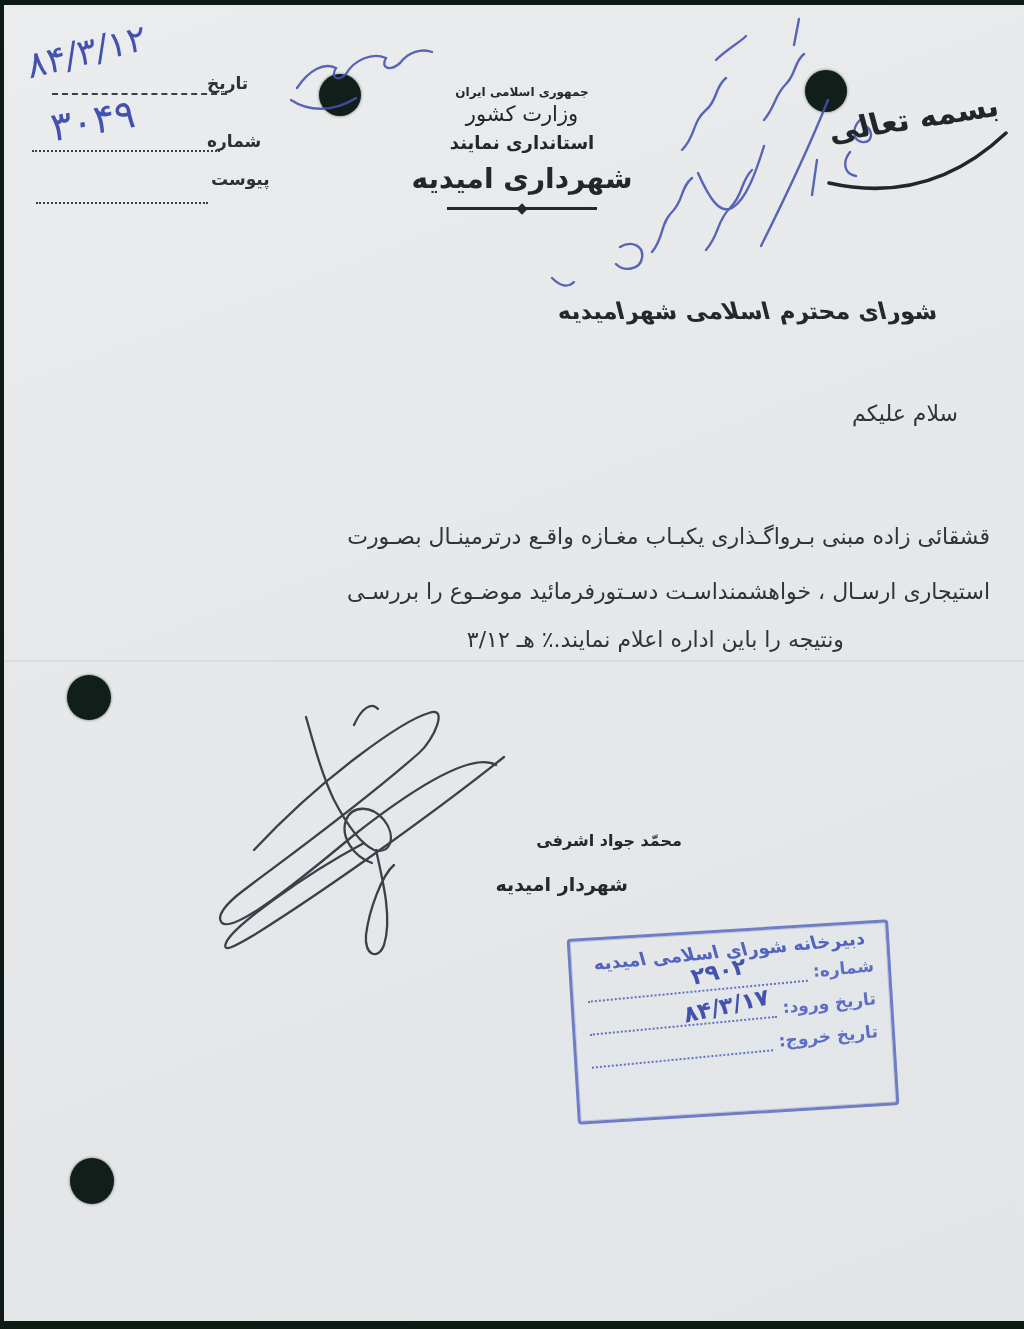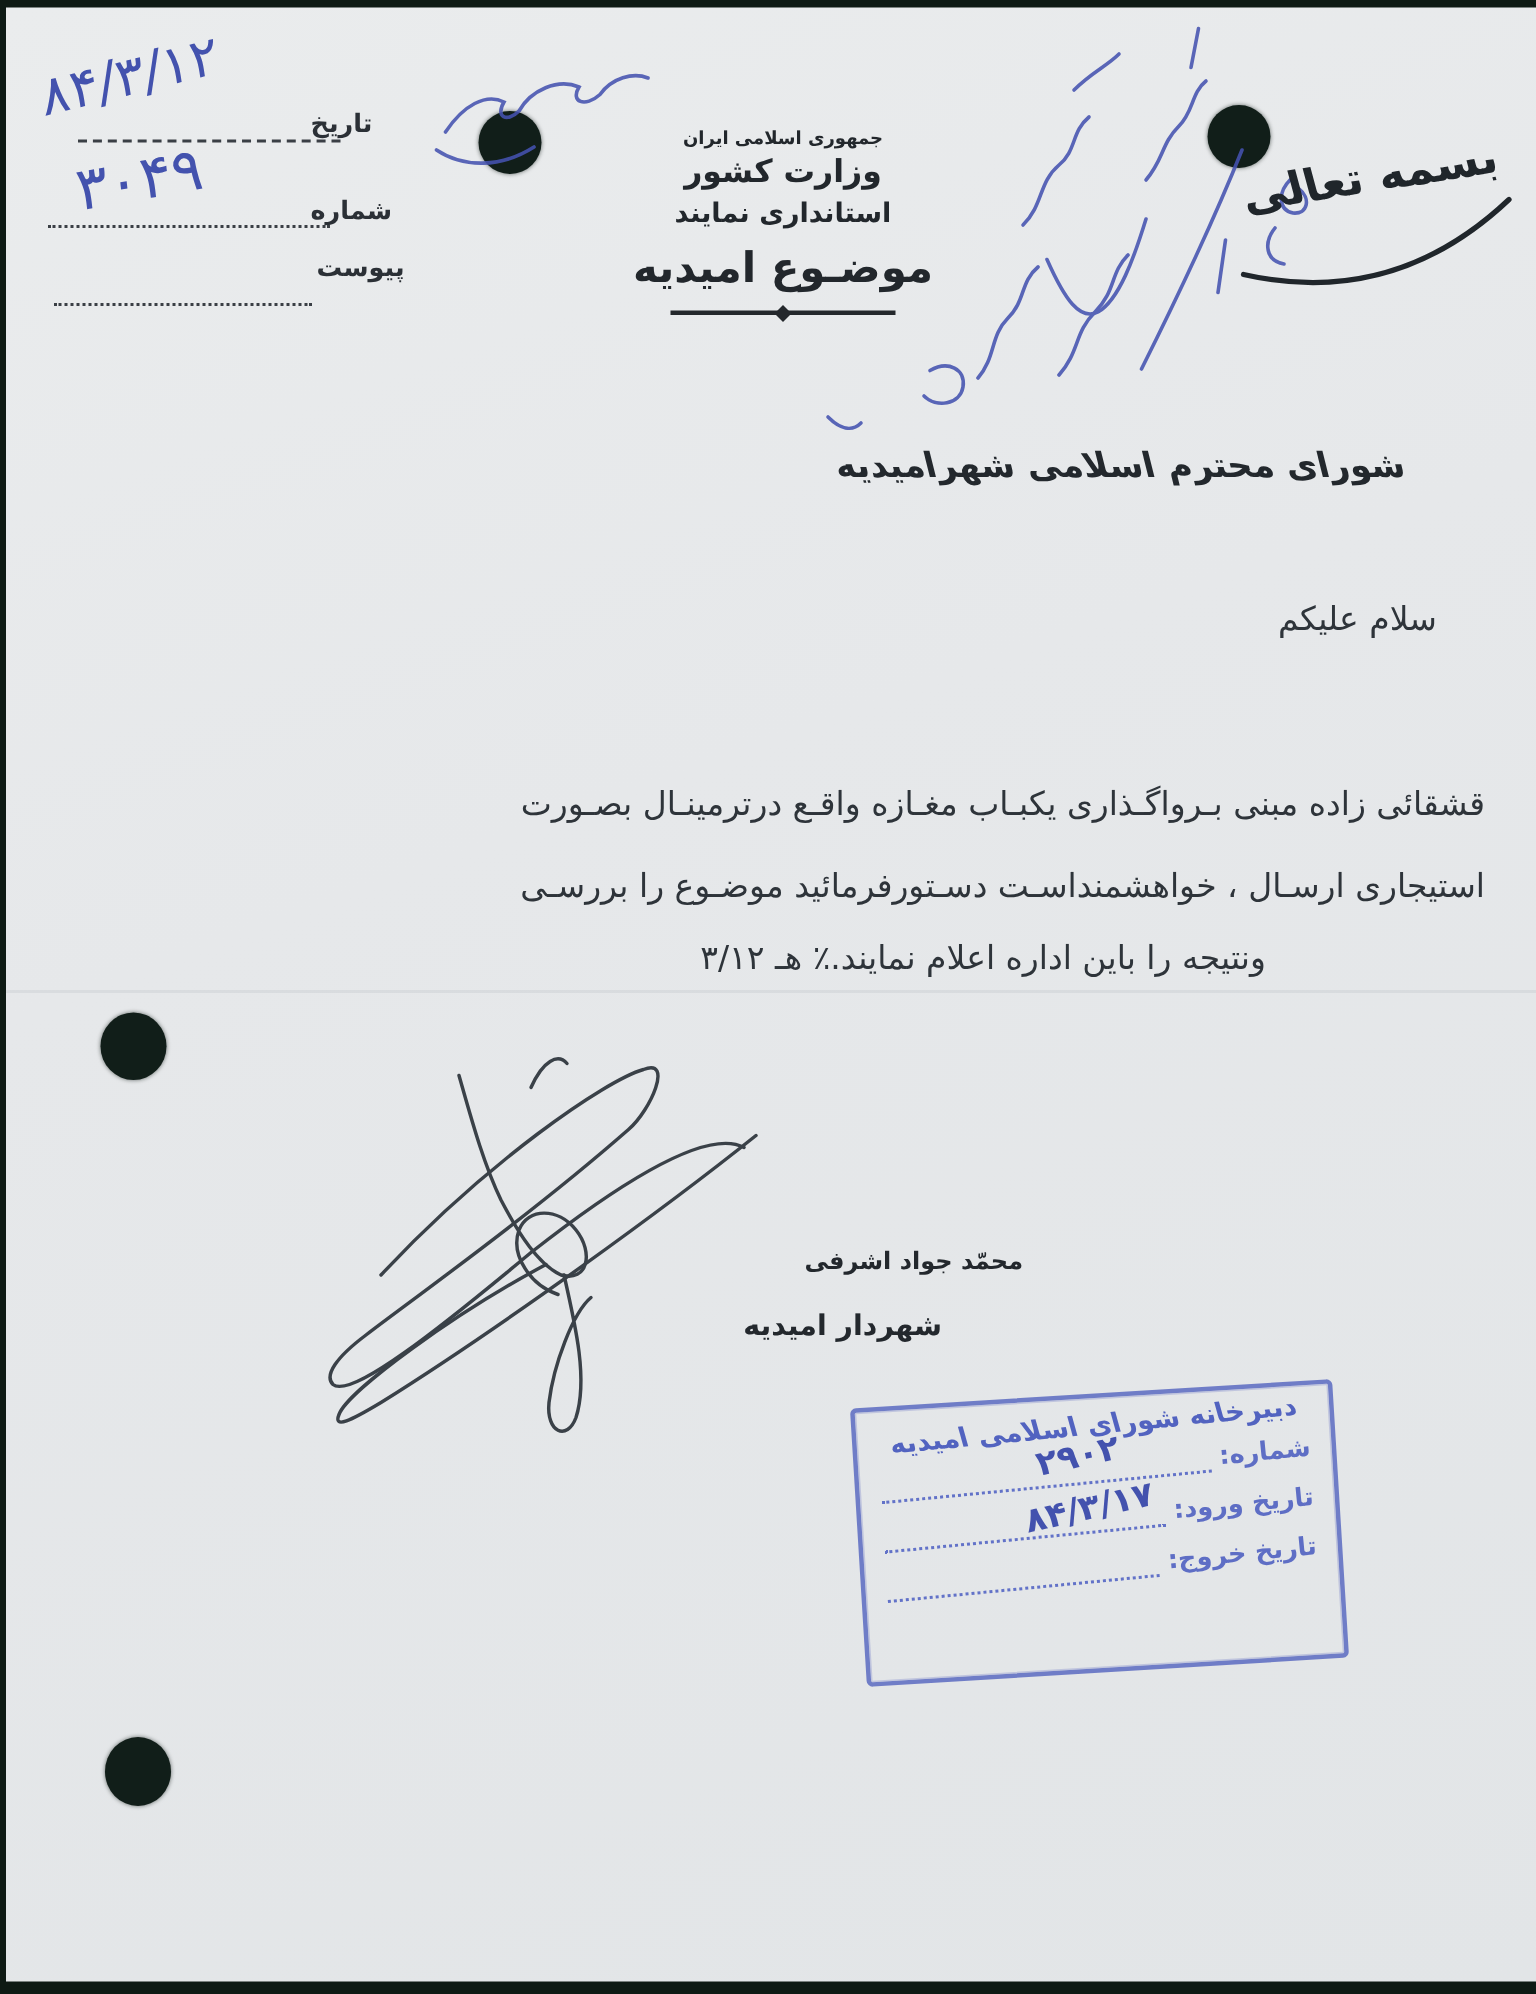--- a/index.html
+++ b/index.html
@@ -21,21 +21,21 @@
 
   .bismillah{
     position:absolute;right:16px;top:96px;width:190px;
     font-size:30px;font-weight:bold;color:#20262b;text-align:center;
     transform:rotate(-9deg) skewX(6deg);letter-spacing:-1px;direction:rtl;
   }
   .bismillah-flourish{position:absolute;right:8px;top:100px;pointer-events:none;}
 
   .letterhead{position:absolute;left:393px;top:80px;width:250px;text-align:center;direction:rtl;color:#22272c;}
   .lh-country{font-size:12px;font-weight:600;margin-bottom:3px;}
-  .lh-ministry{font-size:21px;font-weight:bold;margin-bottom:6px;}
+  .lh-ministry{font-size:21px;font-weight:normal;margin-bottom:6px;}
   .lh-governorate{font-size:18px;font-weight:bold;margin-bottom:9px;}
   .lh-municipality{font-size:28px;font-weight:bold;letter-spacing:1px;}
   .lh-divider{margin:12px auto 0 auto;width:150px;border-top:3px solid #24282c;position:relative;}
   .lh-divider::after{
     content:"";position:absolute;left:50%;top:-5px;margin-left:-4px;
     width:8px;height:8px;background:#24282c;transform:rotate(45deg);
   }
 
   .meta-label{position:absolute;font-size:17px;font-weight:bold;color:#2b3036;direction:rtl;}
   .meta-line{position:absolute;height:0;}
@@ -114,21 +114,21 @@
 
   <div class="bismillah">بسمه تعالی</div>
   <svg class="bismillah-flourish" width="195" height="90" viewBox="0 0 195 90">
     <path d="M 8,78 C 70,92 130,80 185,28" fill="none" stroke="#20262b" stroke-width="3.5" stroke-linecap="round"></path>
   </svg>
 
   <div class="letterhead">
     <div class="lh-country">جمهوری اسلامی ایران</div>
     <div class="lh-ministry">وزارت کشور</div>
     <div class="lh-governorate">استانداری نمایند</div>
-    <div class="lh-municipality">موضـوع امیدیه</div>
+    <div class="lh-municipality">شهرداری امیدیه</div>
     <div class="lh-divider"></div>
   </div>
 
   <div class="meta-label" style="left:203px;top:68px;">تاریخ</div>
   <div class="meta-line line-dashed" style="left:48px;top:88px;width:175px;"></div>
   <div class="hand hand-date">۸۴/۳/۱۲</div>
 
   <div class="meta-label" style="left:203px;top:126px;">شماره</div>
   <div class="meta-line line-dotted" style="left:28px;top:145px;width:188px;"></div>
   <div class="hand hand-number">۳۰۴۹</div>

